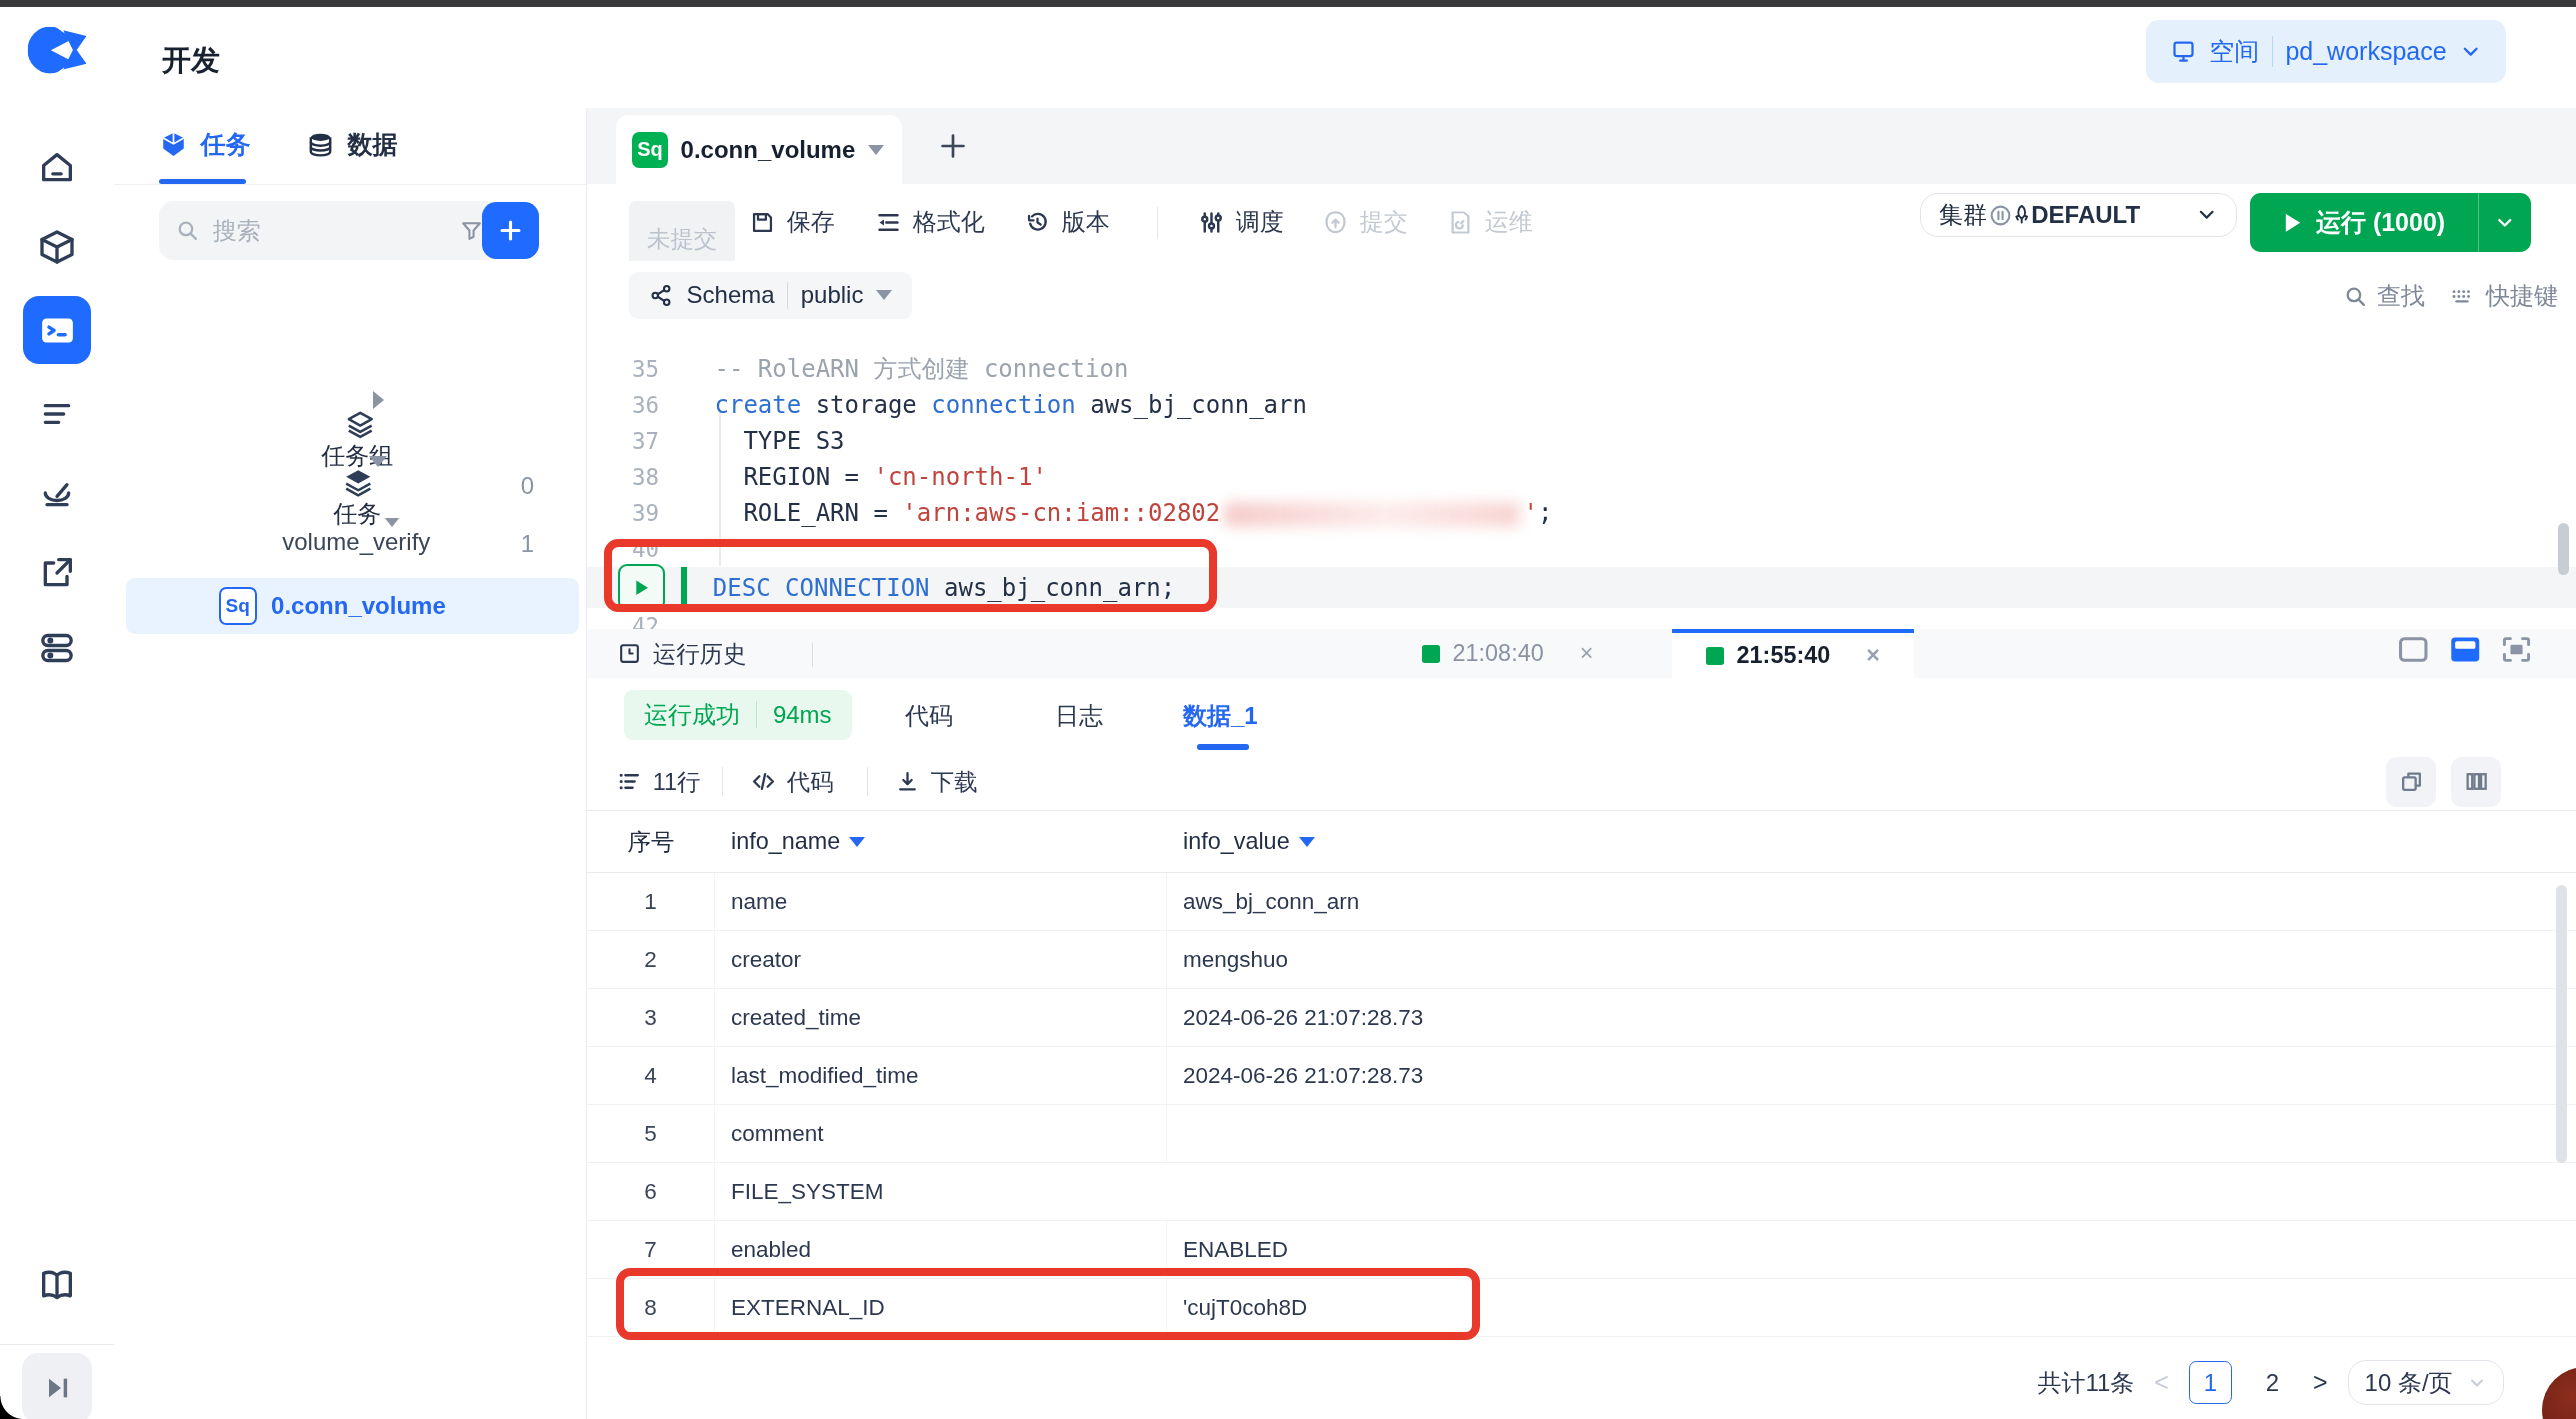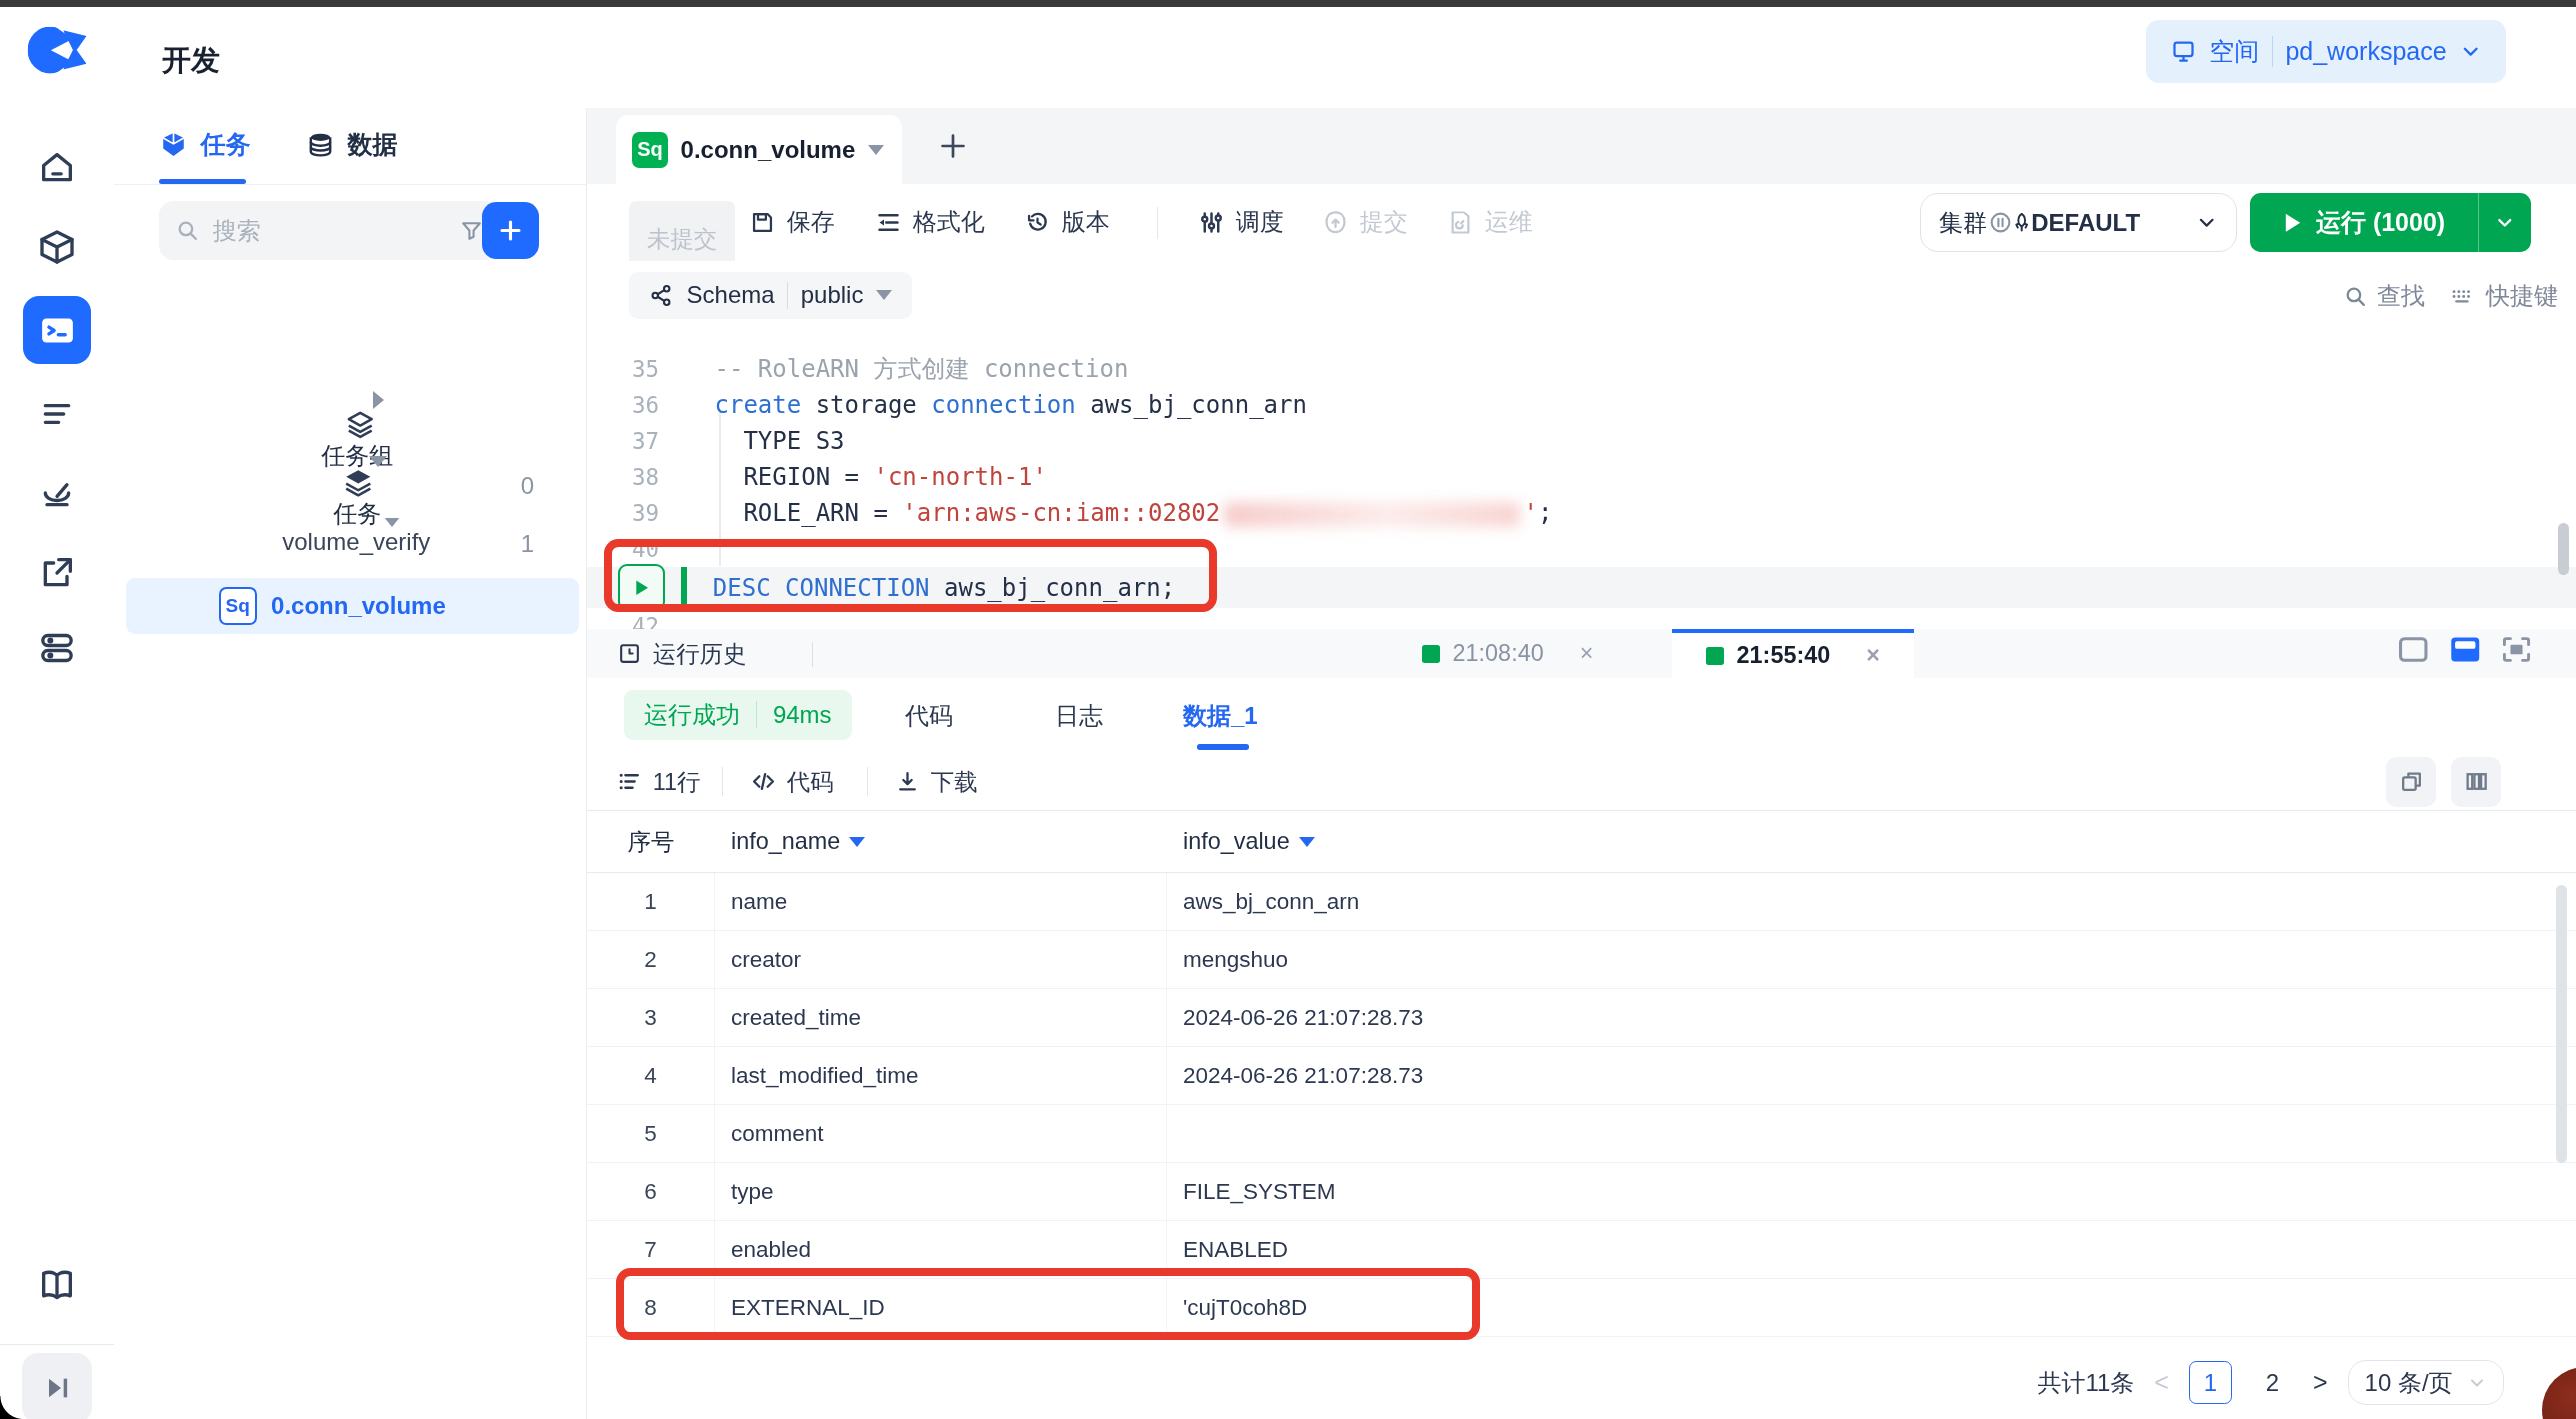--- a/index.html
+++ b/index.html
@@ -61,21 +61,21 @@
   .mini-caret{width:0;height:0;border-left:8px solid transparent;border-right:8px solid transparent;border-top:10px solid #8a94a4;}
   .dirty-dot{width:18px;height:18px;border-radius:50%;background:#a9b0ba;}
   .newtab-btn{position:absolute;left:348px;top:20px;color:#3c4759;}
   
   .toolbar{position:absolute;left:0;right:0;top:76px;height:76px;background:#fff;display:block;}
   .tb-item{position:absolute;top:0;height:76px;display:flex;align-items:center;gap:10.8px;font-size:24px;color:#2c3850;}
   .tb-item.disabled{color:#c3c9d2;}
   .status-badge{position:absolute;left:42px;top:17px;height:43px;padding:16px 18px;border-radius:7.2px;background:#f1f2f4;
     color:#bcc3cd;font-size:23.4px;display:flex;align-items:center;}
   .tb-divider{position:absolute;left:570px;top:22.5px;width:0.9px;height:32px;background:#e5e7eb;}
-  .cluster-box{position:absolute;left:1333px;top:9px;width:317px;height:59px;border:0.9px solid #dfe3e8;border-radius:18px;
+  .cluster-box{position:absolute;left:1333px;top:9px;width:317px;height:44px;border:0.9px solid #dfe3e8;border-radius:18px;
     display:flex;align-items:center;gap:1px;padding:0 18px;box-sizing:border-box;font-size:24px;color:#222f45;}
   .run-btn{position:absolute;left:1663px;top:9px;width:281px;height:59px;border-radius:10.8px;background:#00a651;color:#fff;
     display:flex;align-items:center;}
   .run-main{flex:1;display:flex;align-items:center;justify-content:center;gap:13px;font-size:25px;font-weight:bold;}
   .run-split{width:0.9px;height:59px;background:rgba(255,255,255,.35);}
   .run-caret{width:52px;display:flex;align-items:center;justify-content:center;}
   
   .schemabar{position:absolute;left:0;right:0;top:153px;height:70px;background:#fff;border-bottom:0.9px solid #eceef1;}
   .schema-pill{position:absolute;left:42px;top:10.8px;height:47px;border-radius:9px;background:#f4f6f8;
     display:flex;align-items:center;gap:12.6px;padding:0 20px;font-size:24px;color:#222f45;}
@@ -675,21 +675,20 @@
             <div class="tcell c1">last_modified_time</div>
             <div class="tcell c2">2024-06-26 21:07:28.73</div>
           </div>
           <div class="trow">
             <div class="tcell c0">5</div>
             <div class="tcell c1">comment</div>
             <div class="tcell c2"></div>
           </div>
           <div class="trow">
             <div class="tcell c0">6</div>
-            <div class="tcell c1">type</div>
             <div class="tcell c2">FILE_SYSTEM</div>
           </div>
           <div class="trow">
             <div class="tcell c0">7</div>
             <div class="tcell c1">enabled</div>
             <div class="tcell c2">ENABLED</div>
           </div>
           <div class="trow">
             <div class="tcell c0">8</div>
             <div class="tcell c1">EXTERNAL_ID</div>

